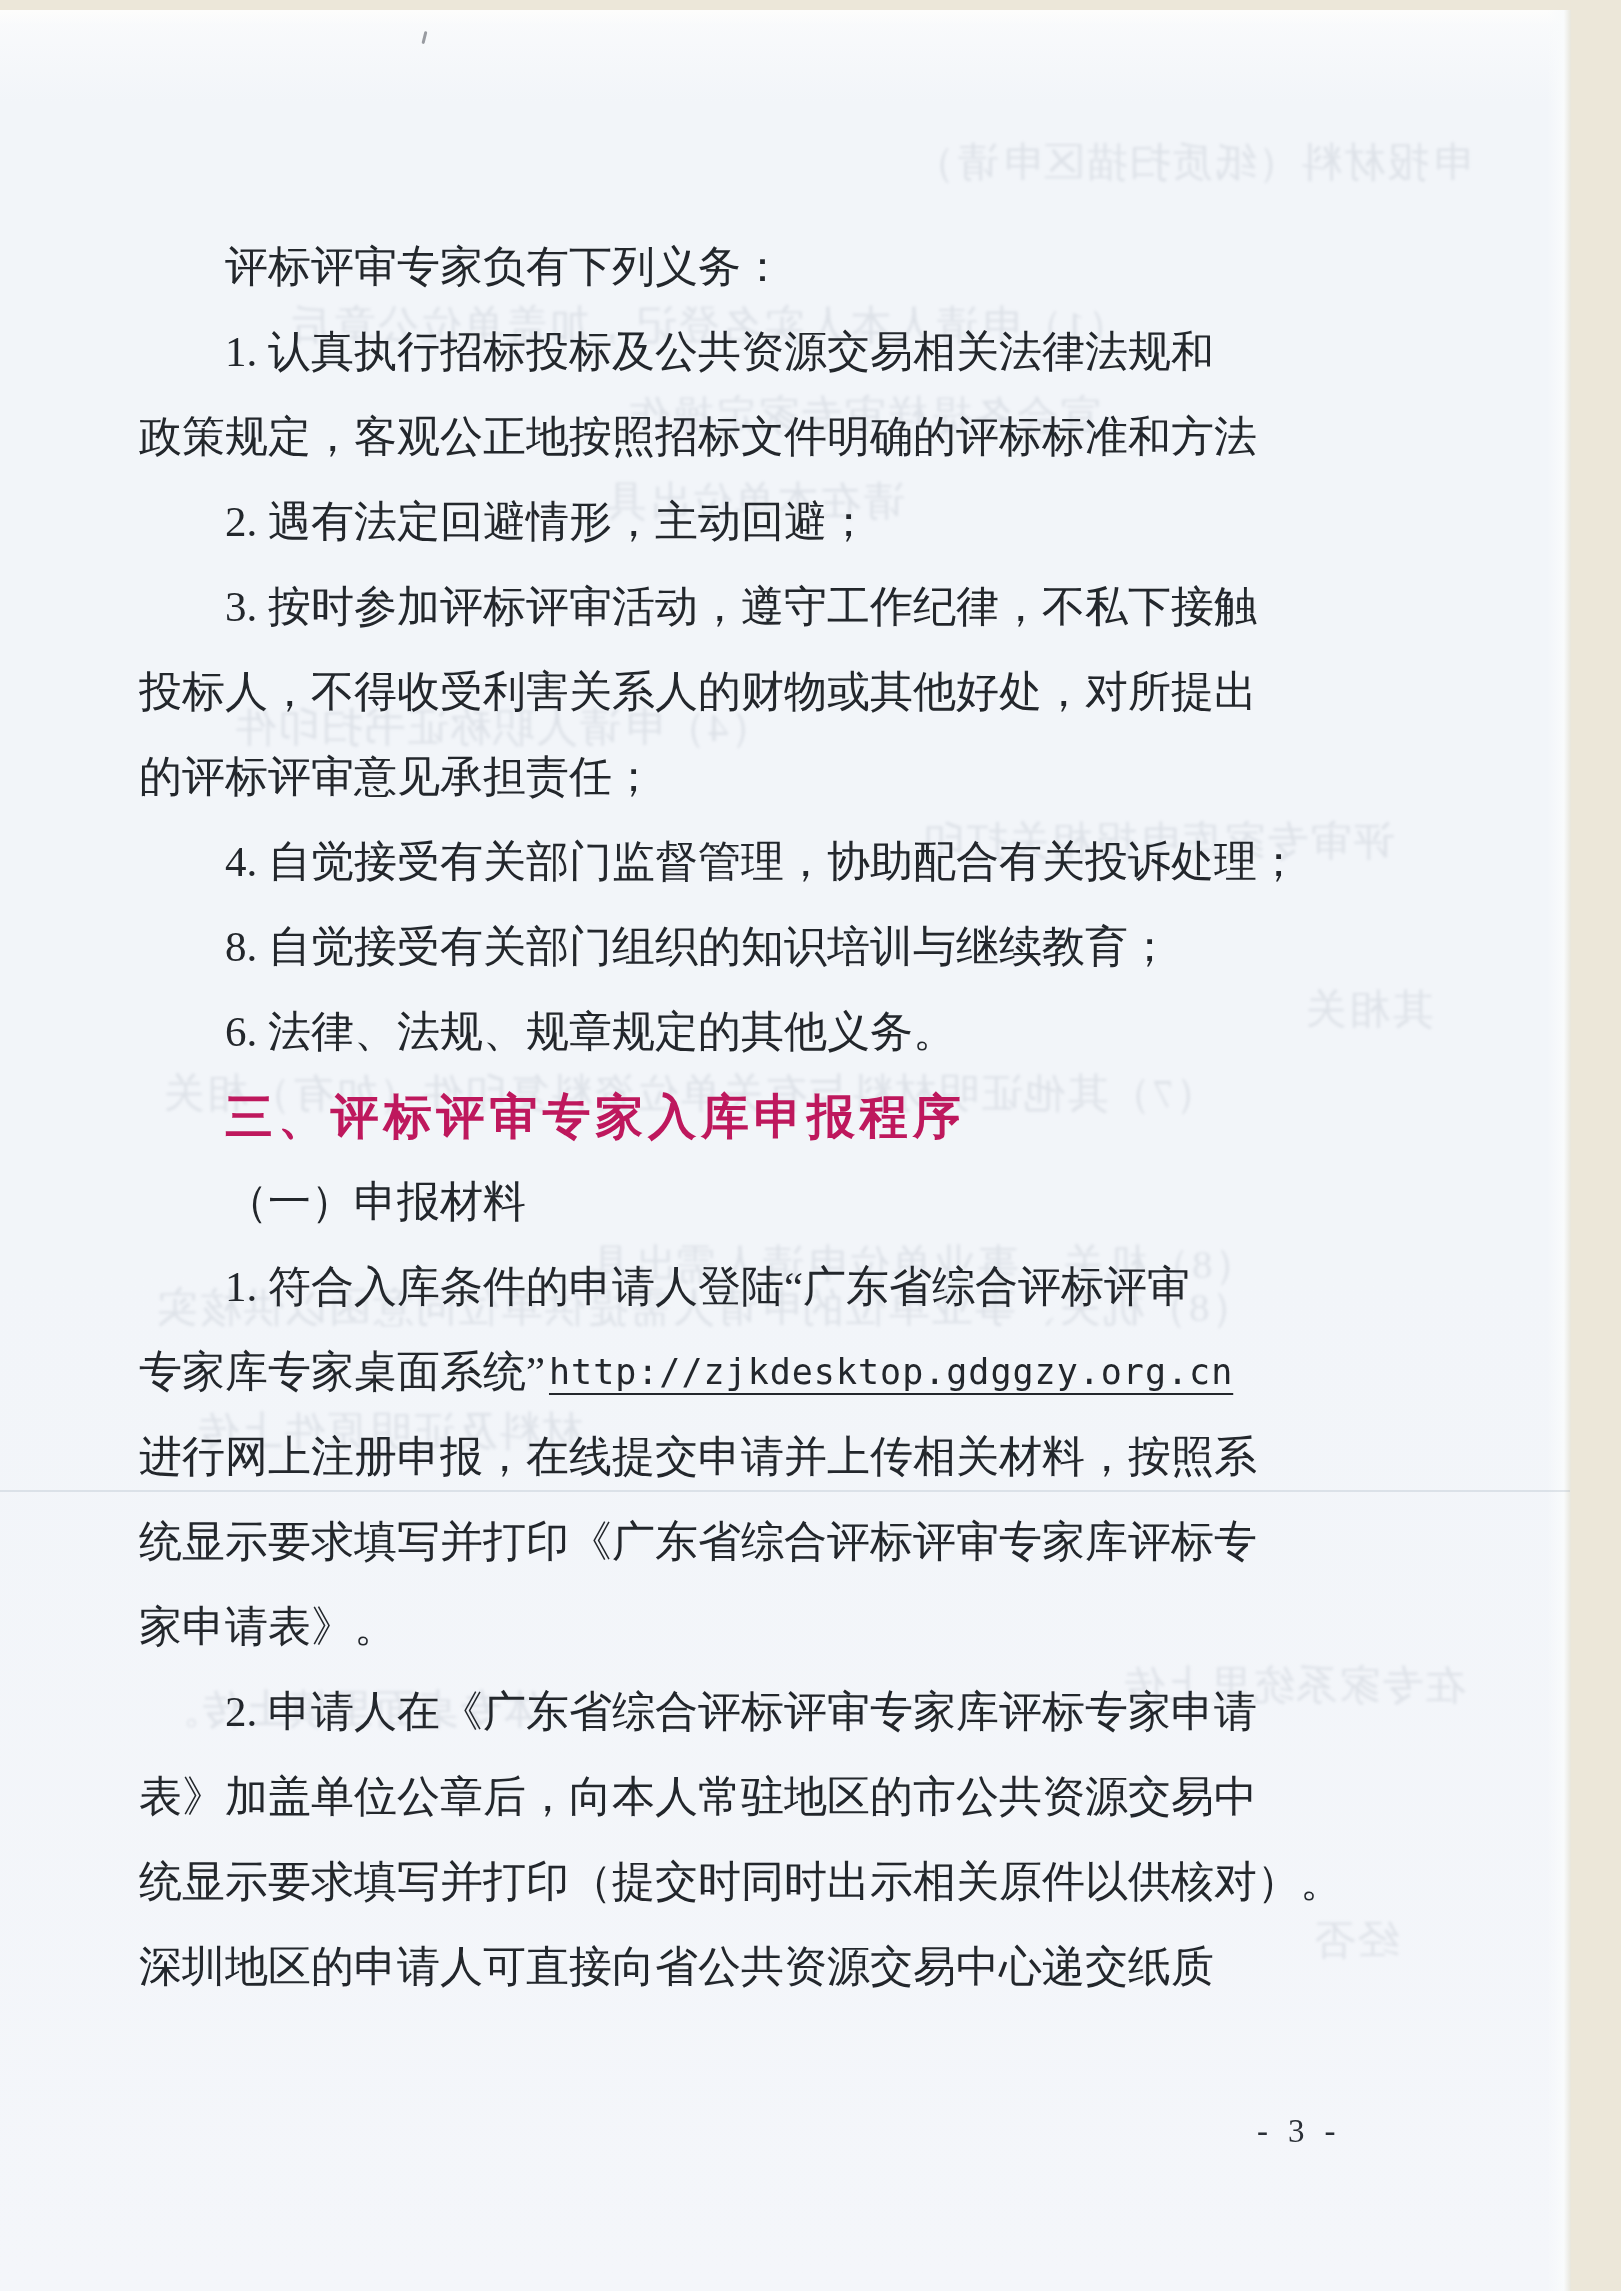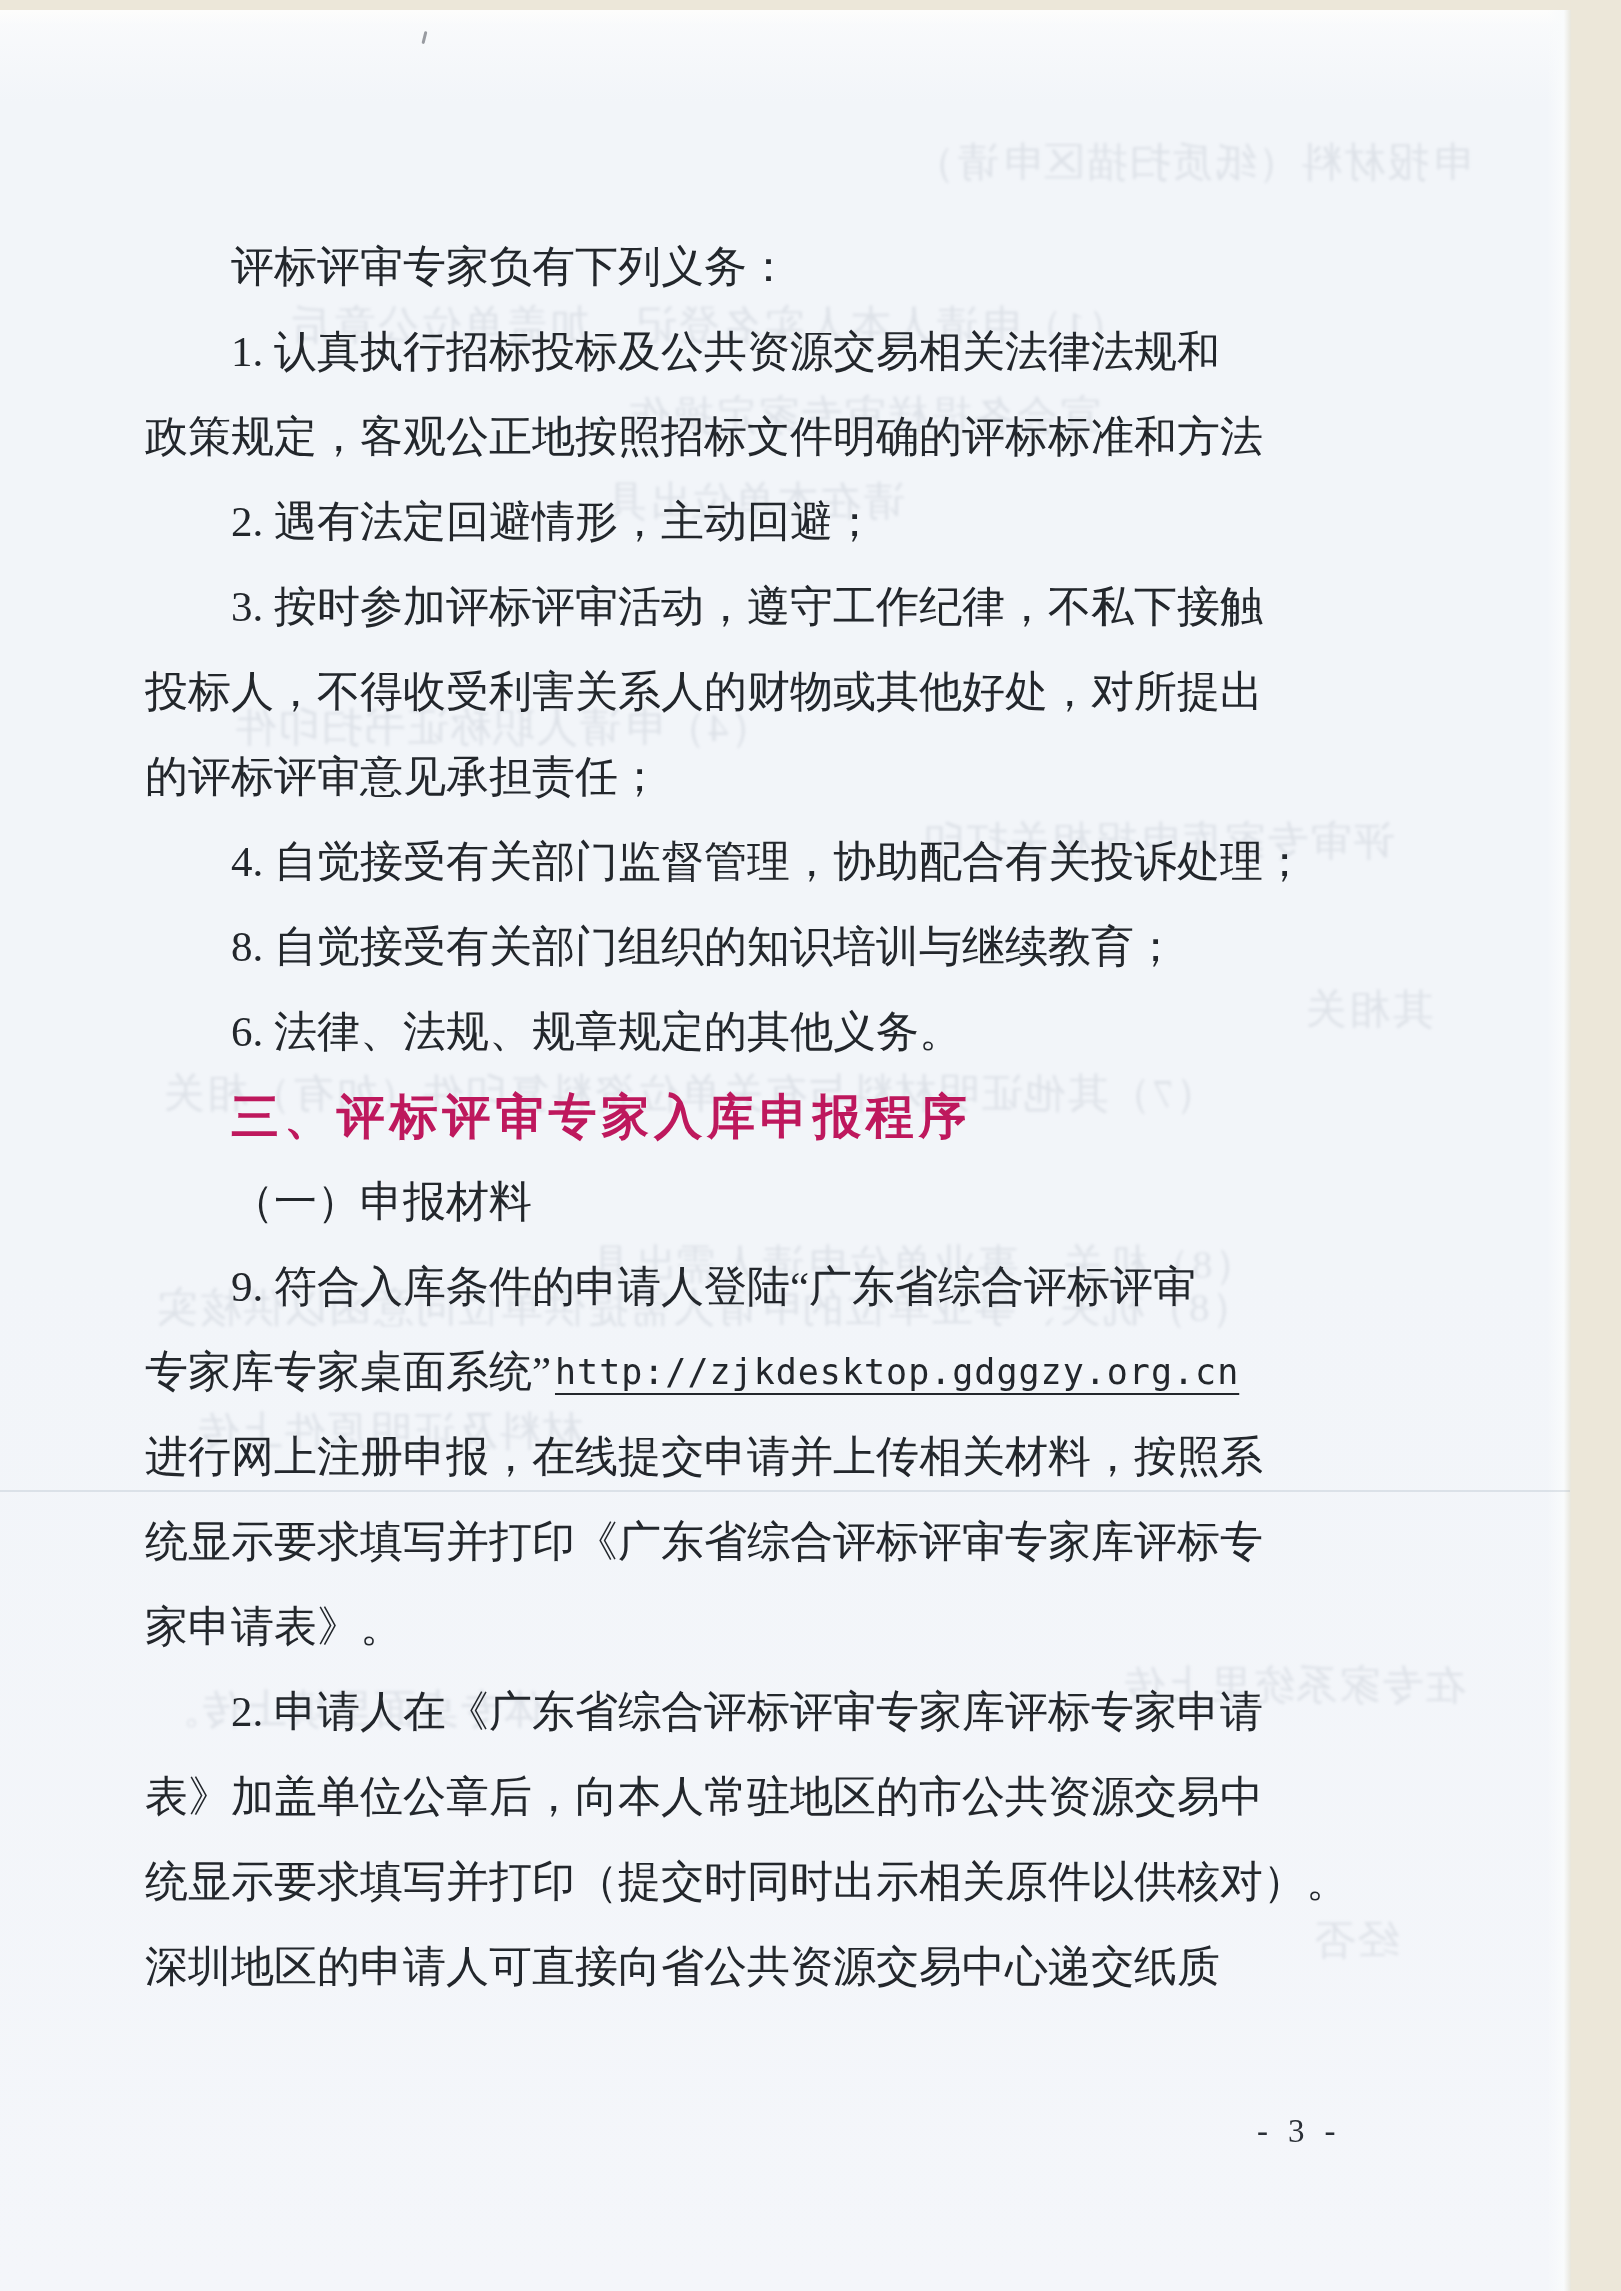--- a/index.html
+++ b/index.html
@@ -18,21 +18,21 @@
   .paper-top-highlight{
     position:absolute;left:0;top:9.8px;width:1570px;height:15.7px;
     background:linear-gradient(180deg,#fdfdfc,rgba(253,253,252,0));
   }
   .paper-right-edge{
     position:absolute;left:1547px;top:9.8px;width:23.5px;height:2282px;
     background:linear-gradient(90deg,rgba(255,255,255,0),#f9fbfc 70%,#e8e6dc 100%);
   }
   
   .text-col{
-    position:absolute;left:145px;top:224px;width:1137px;
+    position:absolute;left:139px;top:224px;width:1137px;
     color:#23272c;
     font-size:43px;
     letter-spacing:0px;
     z-index:5;
   }
   .line{
     height:85px;
     display:flex;align-items:center;
     white-space:nowrap;
   }
@@ -115,21 +115,21 @@
     <div class="line">政策规定，客观公正地按照招标文件明确的评标标准和方法</div>
     <div class="line ind2">2. 遇有法定回避情形，主动回避；</div>
     <div class="line ind2">3. 按时参加评标评审活动，遵守工作纪律，不私下接触</div>
     <div class="line">投标人，不得收受利害关系人的财物或其他好处，对所提出</div>
     <div class="line">的评标评审意见承担责任；</div>
     <div class="line ind2">4. 自觉接受有关部门监督管理，协助配合有关投诉处理；</div>
     <div class="line ind2">8. 自觉接受有关部门组织的知识培训与继续教育；</div>
     <div class="line ind2">6. 法律、法规、规章规定的其他义务。</div>
     <div class="line ind2 heading-line">三、评标评审专家入库申报程序</div>
     <div class="line ind2">（一）申报材料</div>
-    <div class="line ind2">9. 符合入库条件的申请人登陆“广东省综合评标评审</div>
+    <div class="line ind2">1. 符合入库条件的申请人登陆“广东省综合评标评审</div>
     <div class="line">
       <span>专家库专家桌面系统”</span>
         <span class="url">http://zjkdesktop.gdggzy.org.cn</span>
     </div>
     <div class="line">进行网上注册申报，在线提交申请并上传相关材料，按照系</div>
     <div class="line">统显示要求填写并打印《广东省综合评标评审专家库评标专</div>
     <div class="line">家申请表》。</div>
     <div class="line ind2">2. 申请人在《广东省综合评标评审专家库评标专家申请</div>
     <div class="line">表》加盖单位公章后，向本人常驻地区的市公共资源交易中</div>
     <div class="line">统显示要求填写并打印（提交时同时出示相关原件以供核对）。</div>

